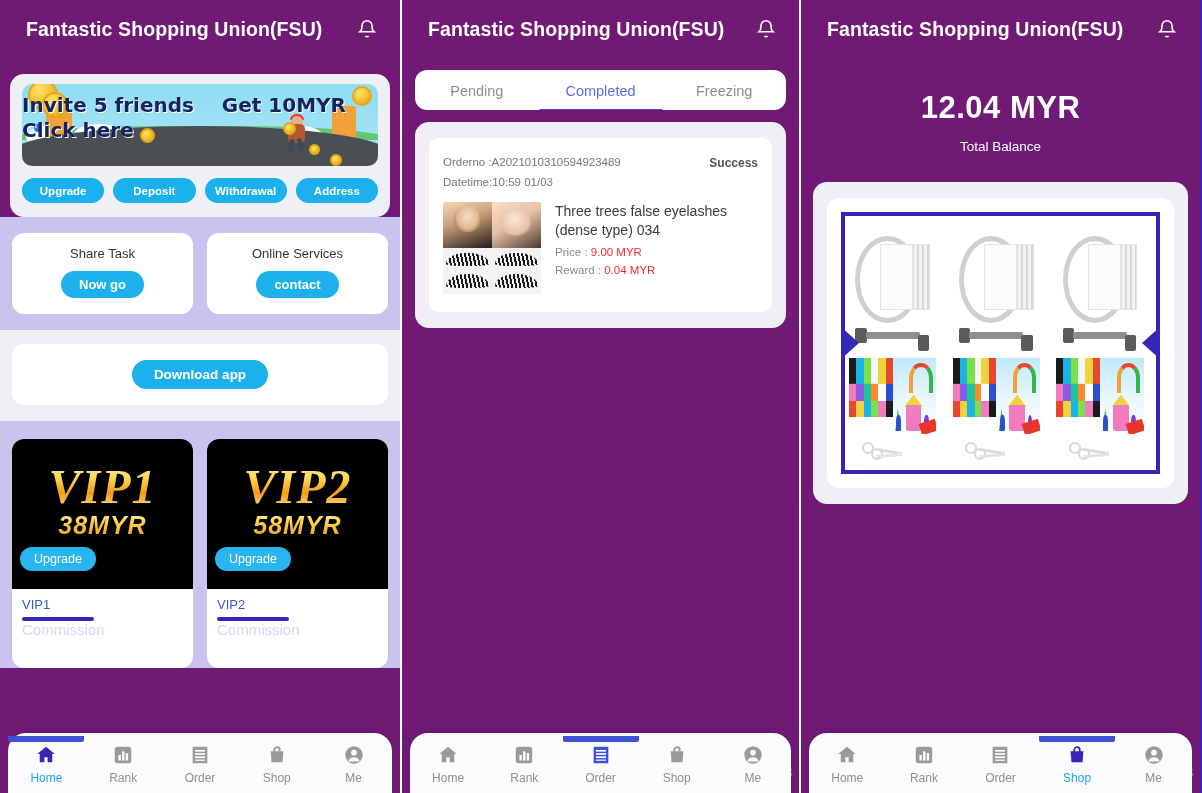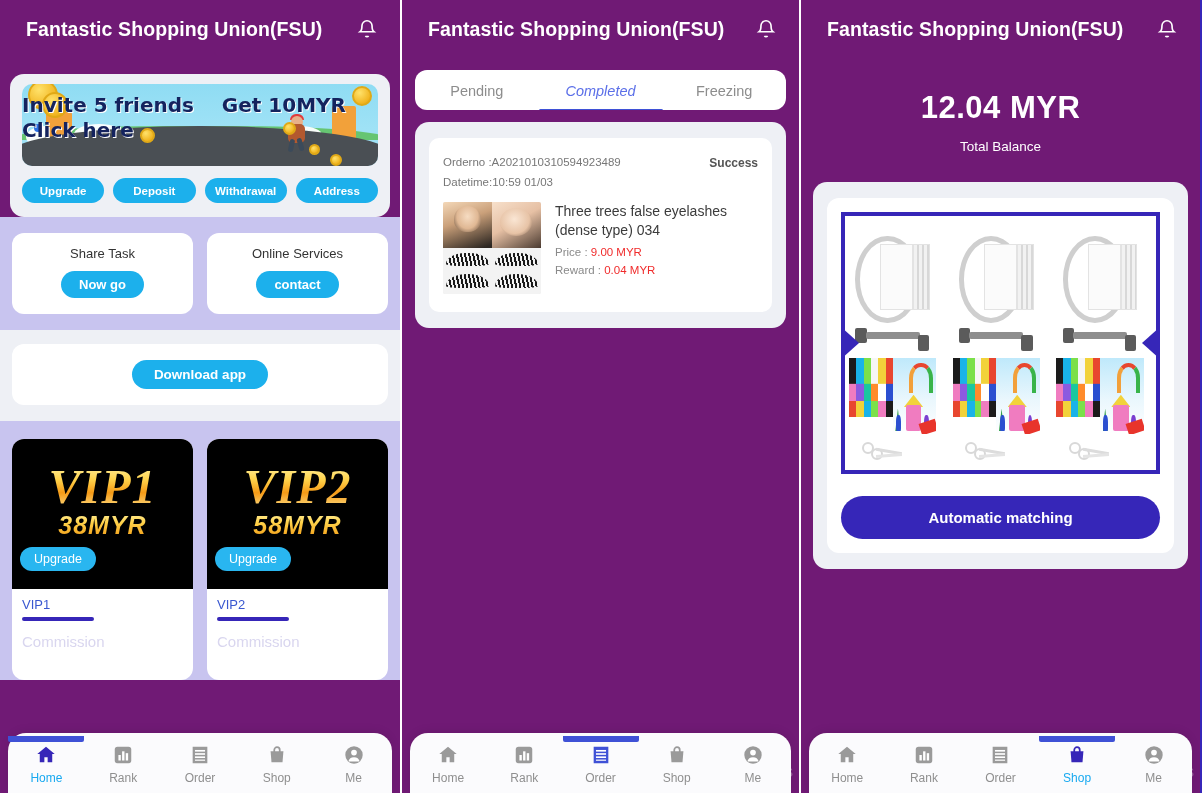--- a/index.html
+++ b/index.html
@@ -84,28 +84,28 @@
             font-family:Liberation Sans, sans-serif; font-style:italic; font-weight:bold;
             font-size:25px;
             background:linear-gradient(180deg,#fff3a8 0%,#ffd24a 40%,#f0950f 100%);
             -webkit-background-clip:text; background-clip:text; color:transparent;
             -webkit-text-fill-color:transparent; letter-spacing:1px; }
   .vipup { position:absolute; left:8px; top:108px; background:#29b6f0; color:#fff;
            font-size:12.5px; padding:5px 14px; border-radius:14px; }
   .vipbody { padding:8px 10px 30px 10px; }
   .vipname { color:#3a58d0; font-size:13px; }
   .vipbar { width:72px; height:4px; background:#3626b8; border-radius:2px; margin-top:5px; }
-  .vipghost { color:#d9d6ef; font-size:15px; margin-top:12px; }
+  .vipghost { color:#d9d6ef; font-size:15px; margin-top:0; }
 
   
   .tabs { margin:12px 13px 0 13px; background:#fff; border-radius:12px; height:40px;
           display:flex; align-items:flex-start; overflow:hidden; }
   .tab { flex:1; text-align:center; font-size:14.5px; color:#8d8d8d; padding-top:13px;
          position:relative; height:52px; }
-  .tab.active { color:#5b6fe8;font-style:italic; }
+  .tab.active { color:#5b6fe8; }
   .tab.active::after { content:""; position:absolute; left:50%; transform:translateX(-50%);
                        bottom:10px; width:124px; height:3px; background:#3f51d6; border-radius:2px; }
 
   .ordwrap { margin:12px 13px 0 13px; background:#eef0f5; border-radius:14px; padding:16px 14px; }
   .ordcard { background:#fff; border-radius:10px; padding:14px 14px 18px 14px; }
   .ordtop { display:flex; justify-content:space-between; align-items:flex-start; }
   .ordmeta { font-size:11.5px; color:#777; line-height:20px; }
   .ordstatus { font-size:12px; color:#555; padding-top:4px;font-weight:bold; }
   .ordbody { display:flex; gap:14px; margin-top:10px; }
   .thumb { width:98px; height:92px; flex-shrink:0; border-radius:2px; overflow:hidden;
@@ -556,21 +556,20 @@
                   <div class="s1"></div>
                   <div class="s2"></div>
                   <div class="sb"></div>
                   <div class="sb2"></div>
                 </div>
             </div>
           </div>
           <div class="prod-arrowL"></div>
           <div class="prod-arrowR"></div>
         </div>
-        <div class="btn-match">Automatic matching</div>
       </div>
     </div>
 
     <div class="navwrap">
       <div class="ghost-time">0.099432s</div>
       <div class="navbar">
         <div class="navitem">
           <div class="navicon">
             <svg width="22" height="22" viewBox="0 0 24 24" fill="#9a9a9a">
                 <path d="M12 3L2.5 11h2.7v9h5v-5.6h3.6V20h5v-9h2.7z"></path>

